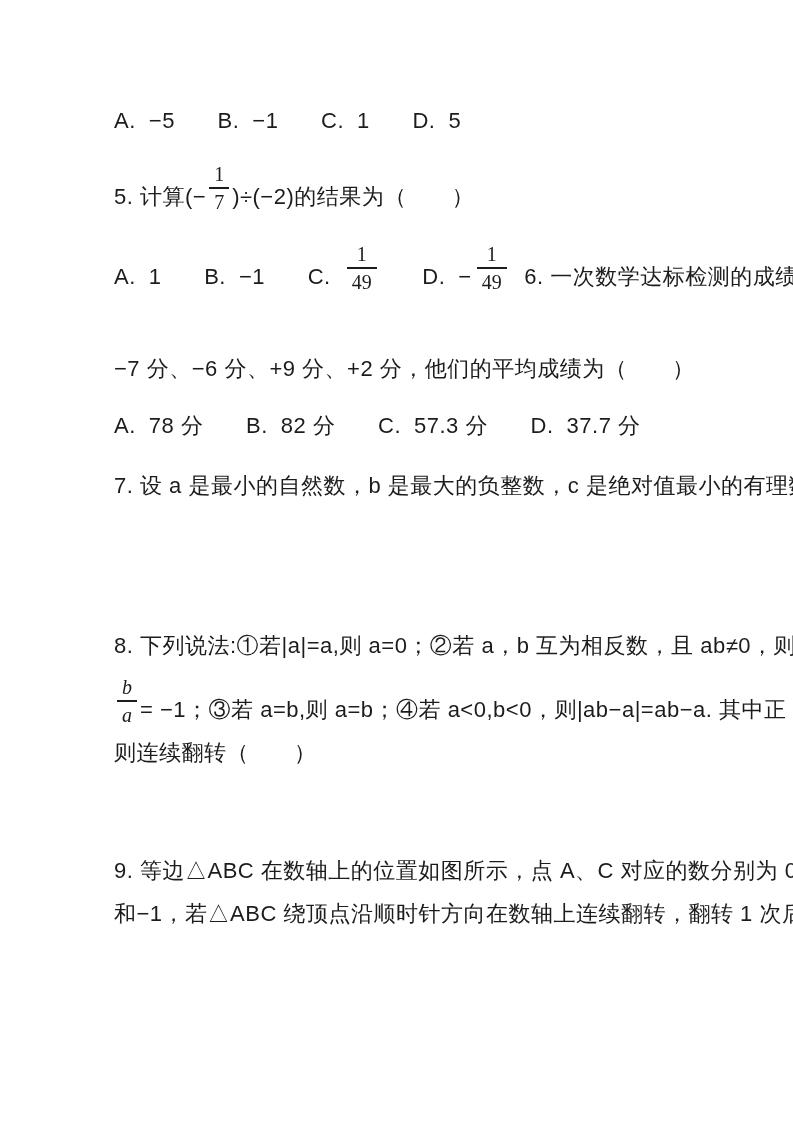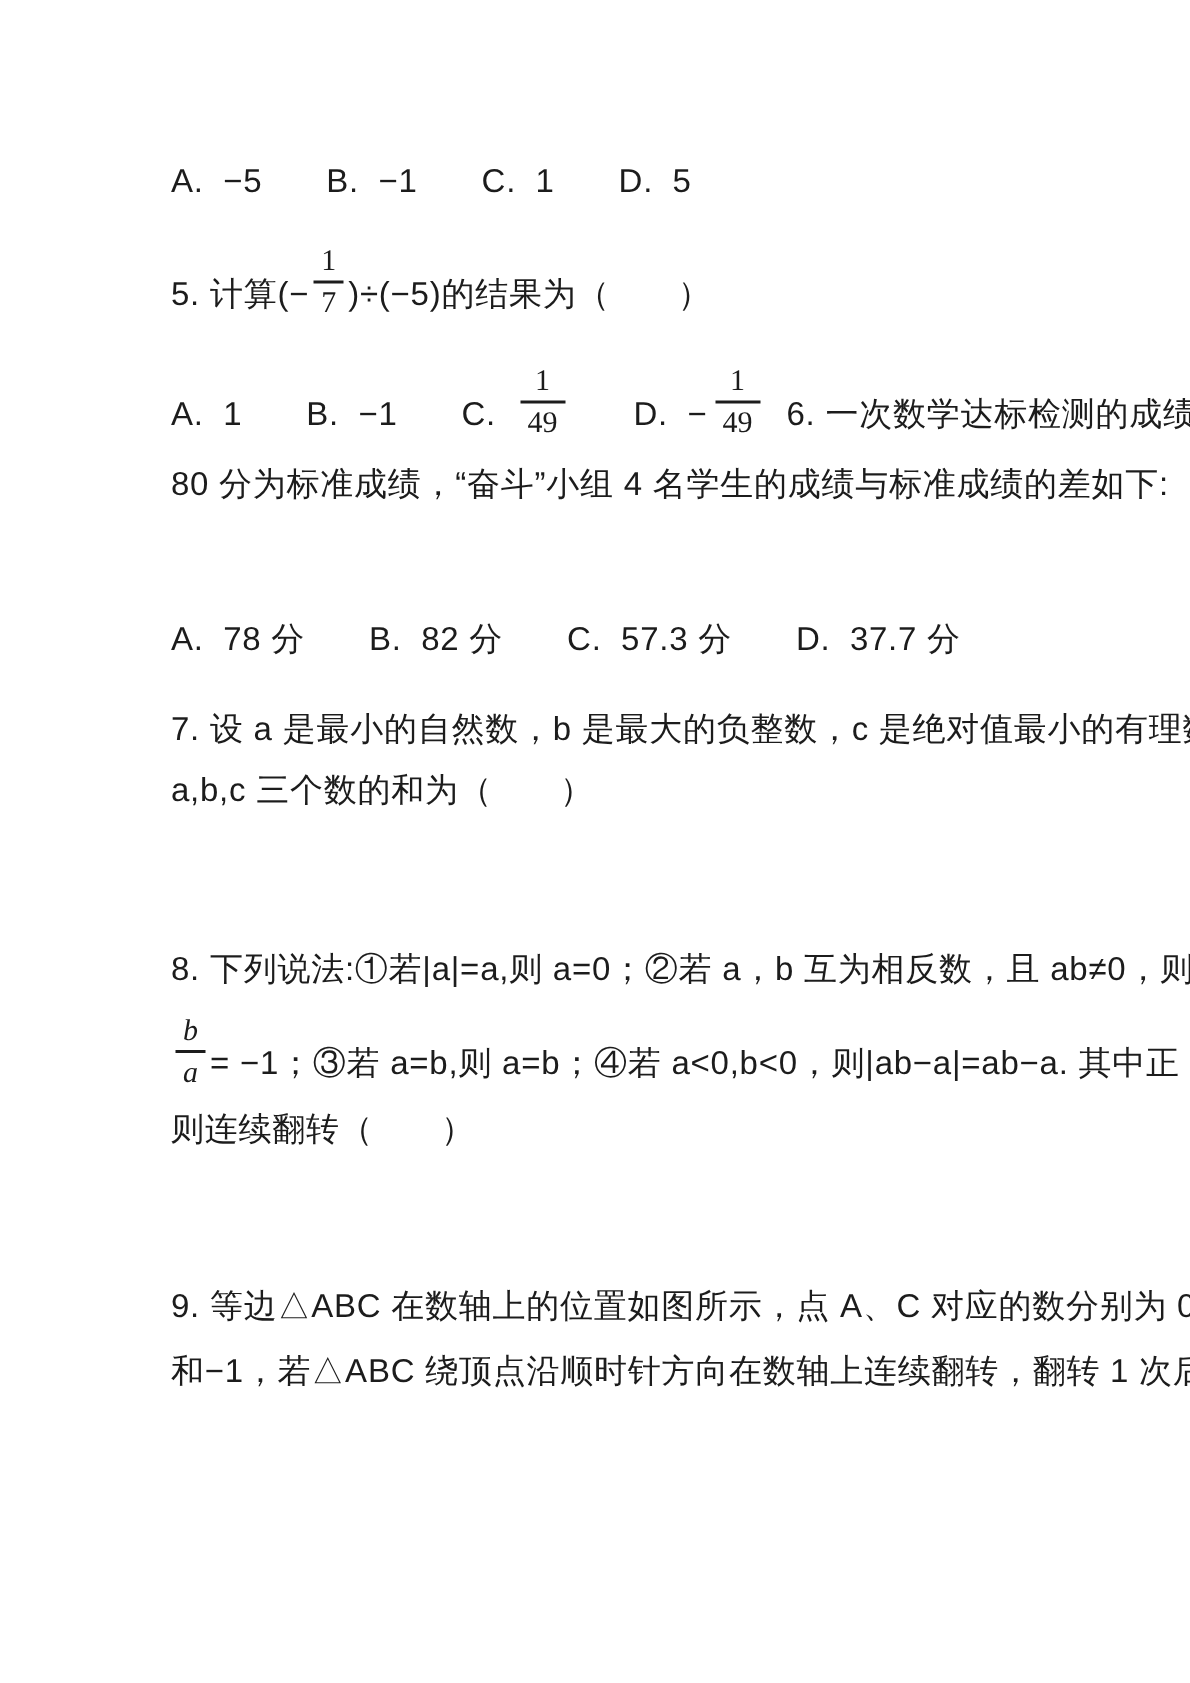--- a/index.html
+++ b/index.html
@@ -47,47 +47,44 @@
 <div class="page">
 
   <div class="line" style="top:107px">
     <span class="opt"><span class="lbl">A.</span><span>−5</span></span>
     <span class="opt"><span class="lbl">B.</span><span>−1</span></span>
     <span class="opt"><span class="lbl">C.</span><span>1</span></span>
     <span class="opt"><span class="lbl">D.</span><span>5</span></span>
   </div>
 
   <div class="line" style="top:164px">
-    <span>5. 计算(−</span><span class="frac"><span class="num">1</span><span class="den">7</span></span><span>)÷(−5)的结果为（　　）</span>
+    <span>5. 计算(−</span><span class="frac"><span class="num">1</span><span class="den">7</span></span><span>)÷(−2)的结果为（　　）</span>
   </div>
 
   <div class="line" style="top:244px">
     <span class="opt"><span class="lbl">A.</span><span>1</span></span>
     <span class="opt"><span class="lbl">B.</span><span>−1</span></span>
     <span class="opt"><span class="lbl">C.</span><span class="frac"><span class="num">1</span><span class="den">49</span></span></span>
     <span class="opt tight"><span class="lbl">D.</span><span class="pre">−</span><span class="frac"><span class="num">1</span><span class="den">49</span></span></span>
     <span>6. 一次数学达标检测的成绩以</span>
   </div>
 
-  <div class="line" style="top:309px">
-    <span>80 分为标准成绩，“奋斗”小组 4 名学生的成绩与标准成绩的差如下:</span>
+  <div class="line" style="top:355px">
+    <span>−7 分、−6 分、+9 分、+2 分，他们的平均成绩为（　　）</span>
   </div>
 
   <div class="line" style="top:412px">
     <span class="opt"><span class="lbl">A.</span><span>78 分</span></span>
     <span class="opt"><span class="lbl">B.</span><span>82 分</span></span>
     <span class="opt"><span class="lbl">C.</span><span>57.3 分</span></span>
     <span class="opt"><span class="lbl">D.</span><span>37.7 分</span></span>
   </div>
 
   <div class="line" style="top:472px">
     <span>7. 设 a 是最小的自然数，b 是最大的负整数，c 是绝对值最小的有理数，</span>
-  </div>
-  <div class="line" style="top:513px">
-    <span>a,b,c 三个数的和为（　　）</span>
   </div>
 
   <div class="line" style="top:632px">
     <span>8. 下列说法:①若|a|=a,则 a=0；②若 a，b 互为相反数，且 ab≠0，则</span>
   </div>
   <div class="line" style="top:677px">
     <span class="frac it"><span class="num">b</span><span class="den">a</span></span><span>= −1；③若 a=b,则 a=b；④若 a&lt;0,b&lt;0，则|ab−a|=ab−a.  其中正</span>
   </div>
   <div class="line" style="top:739px">
     <span>则连续翻转（　　）</span>

